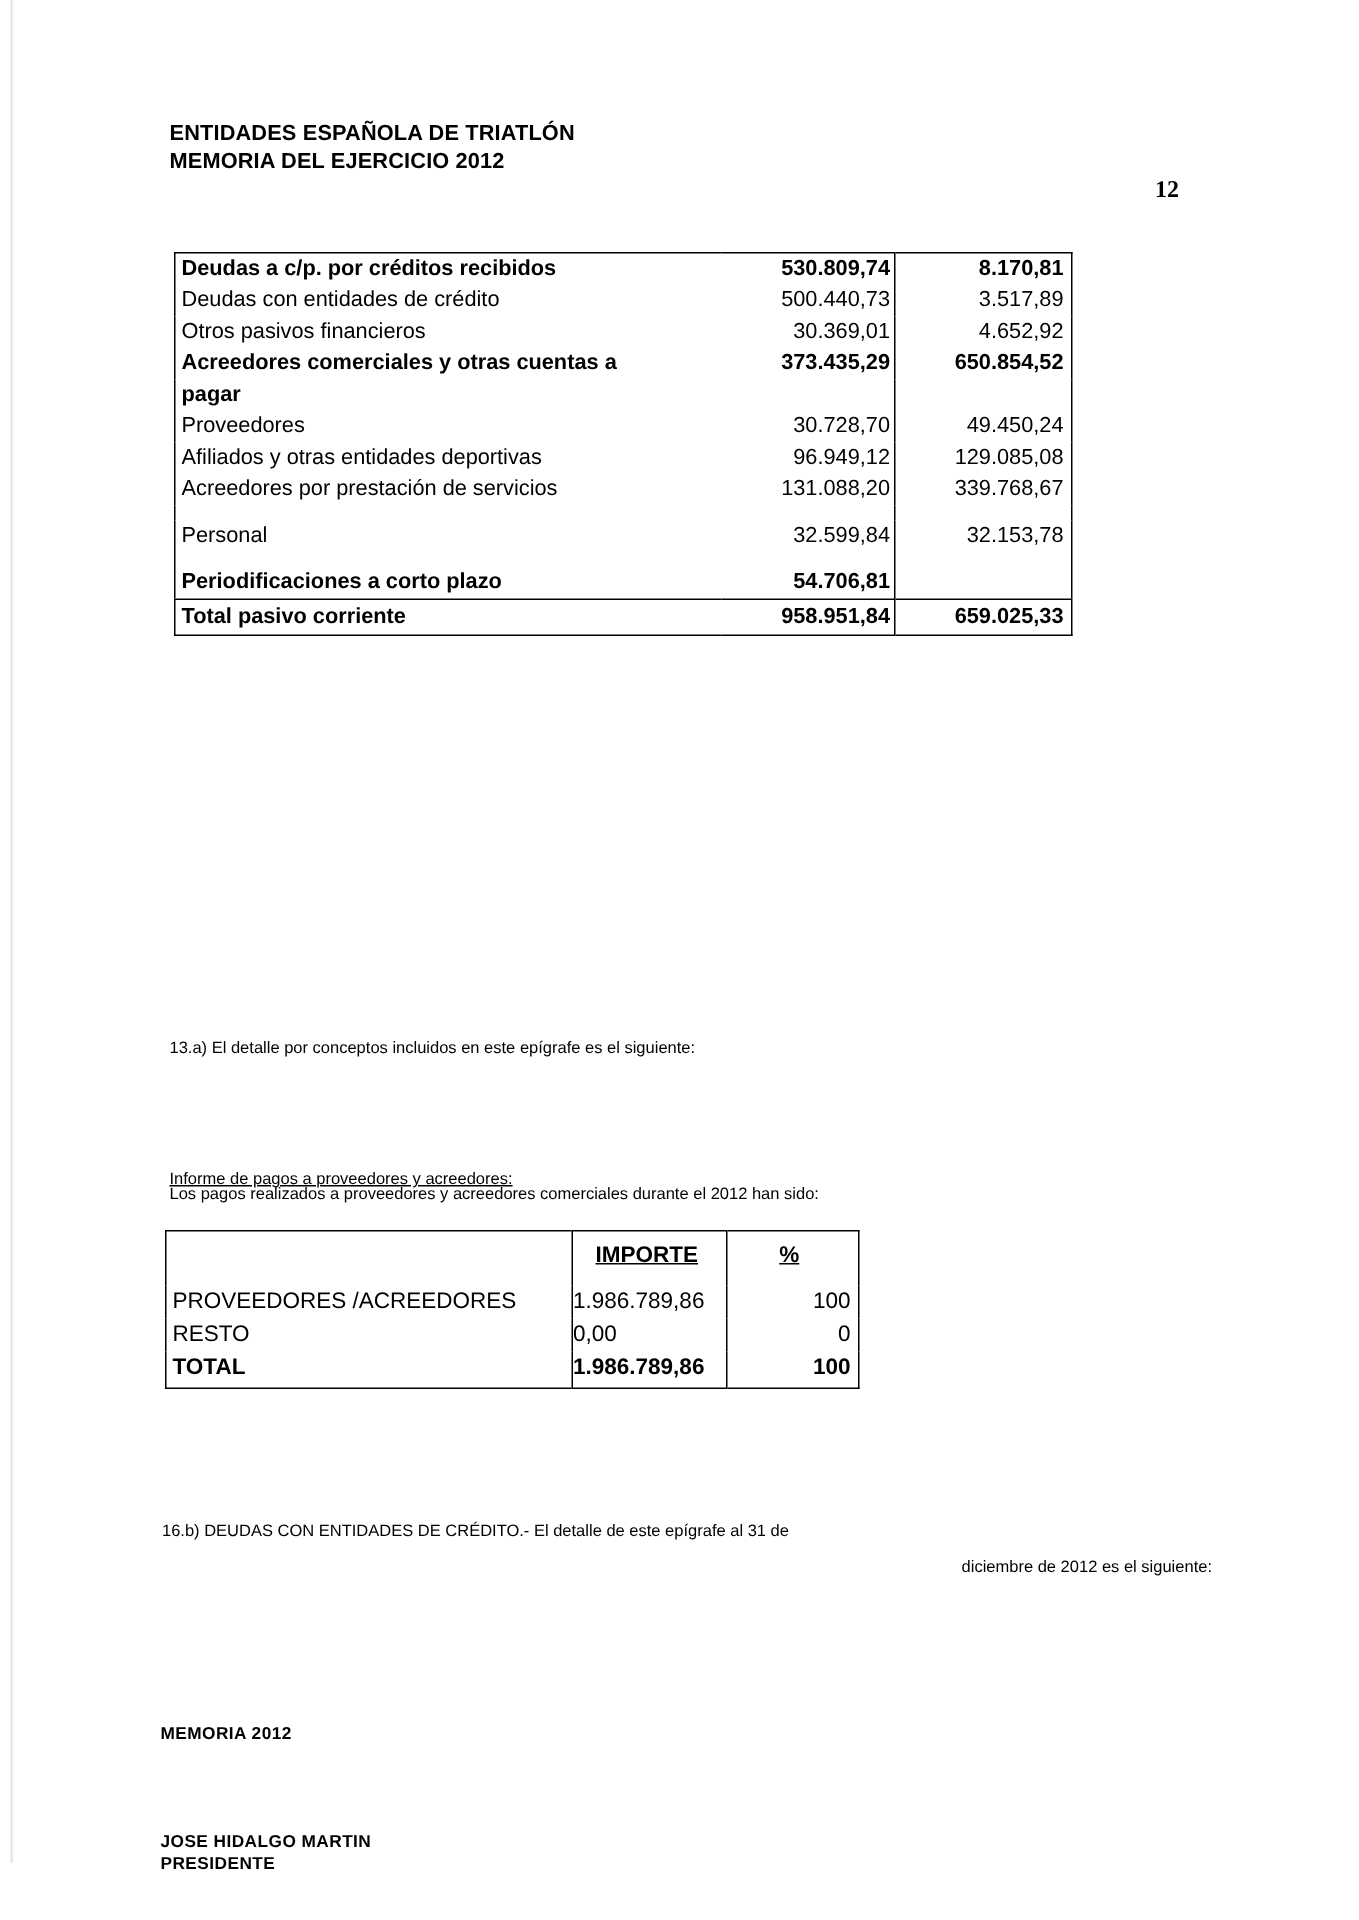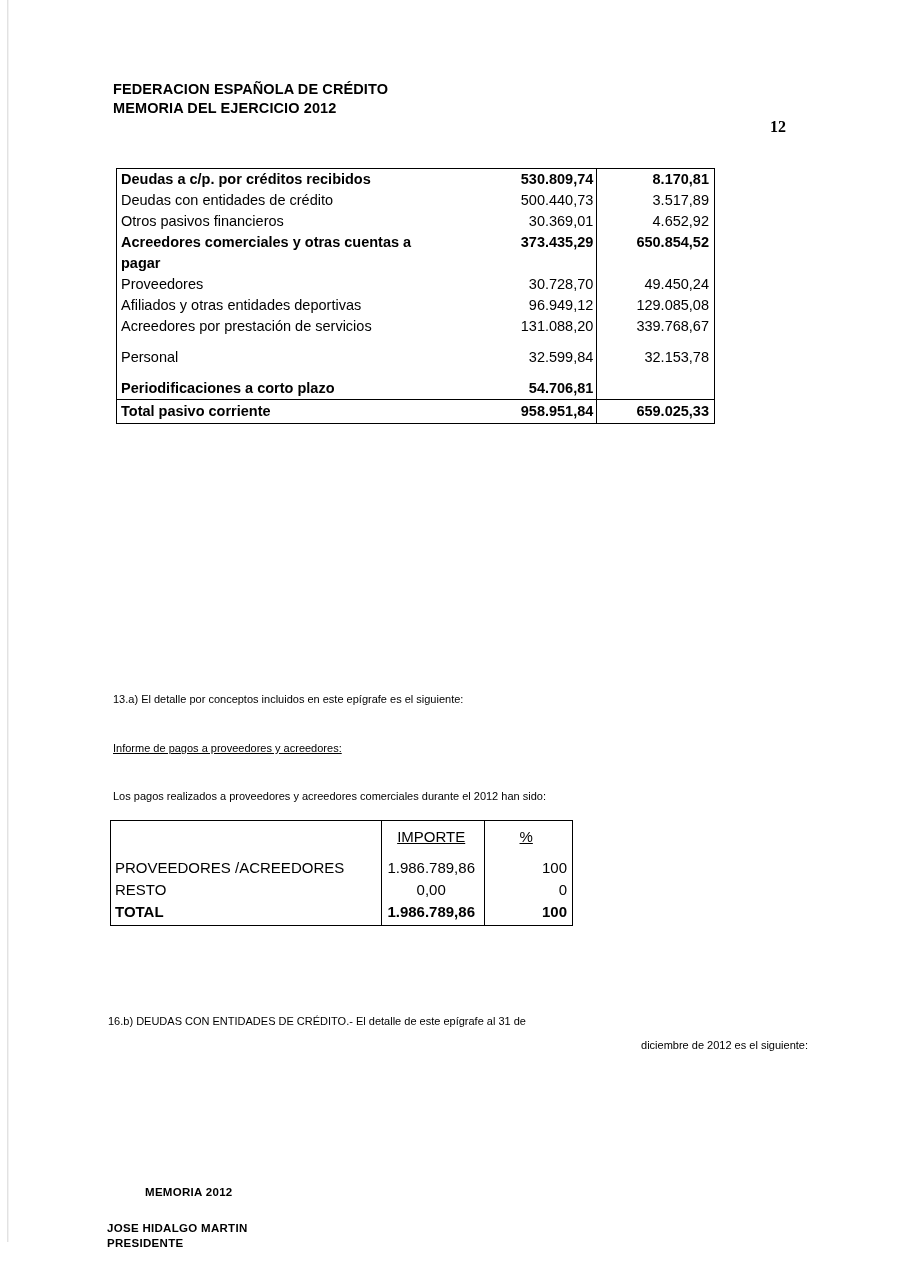--- a/index.html
+++ b/index.html
@@ -107,21 +107,21 @@
 
   
   .para {
     position: absolute;
     font-size: 11px;
     line-height: 22px;
   }
   .p-13a { left: 113px; top: 688px; }
   .p-informe {
     left: 113px;
-    top: 737px;
+    top: 775px;
     text-decoration: underline;
   }
   .p-pagos { left: 113px; top: 785px; }
   .p-13b {
     left: 108px;
     top: 1009px;
     width: 700px;
     text-align: justify;
     line-height: 24px;
   }
@@ -141,71 +141,70 @@
     padding: 0;
     vertical-align: top;
   }
   .t2-concept {
     width: 275px;
     padding-left: 4px !important;
     line-height: 22px;
   }
   .t2-importe {
     width: 99px;
-    text-align: center;
+    text-align: left;
     padding-right: 4px !important;
     line-height: 22px;
     border-left: 1.5px solid #000;
   }
   .t2-pct {
     width: 85px;
     text-align: right;
     padding-right: 5px !important;
     line-height: 22px;
     border-left: 1.5px solid #000;
   }
   .t2-hdr {
     text-align: center;
-    font-weight: normal;
+    font-weight: bold;
     padding-top: 5px !important;
     padding-bottom: 9px !important;
   }
   .t2-hdr span { text-decoration: underline; }
   .t2-total td { font-weight: bold; padding-bottom: 2px !important; }
 
   
   .footer-memoria {
     position: absolute;
     left: 107px;
-    top: 1186px;
+    top: 1150px;
     font-size: 11.5px;
     font-weight: bold;
     letter-spacing: 0.3px;
-    margin-left: 38px;
   }
   .footer-signer {
     position: absolute;
     left: 107px;
     top: 1221px;
     font-size: 11.5px;
     font-weight: bold;
     line-height: 15px;
     letter-spacing: 0.3px;
   }
 </style>
 </head>
 <body>
 
 <div id="page">
 
   <div class="scan-line"></div>
   <div class="scan-line-2"></div>
 
   <div class="doc-header">
-    <div>FEDERACION ESPAÑOLA DE CRÉDITO</div>
+    <div>ENTIDADES ESPAÑOLA DE TRIATLÓN</div>
     <div>MEMORIA DEL EJERCICIO 2012</div>
   </div>
 
   <div class="page-number">12</div>
 
   <table class="table1">
     <tbody>
 
       <tr class="row-bold">
         <td class="t1-concept">Deudas a c/p. por créditos recibidos</td>

